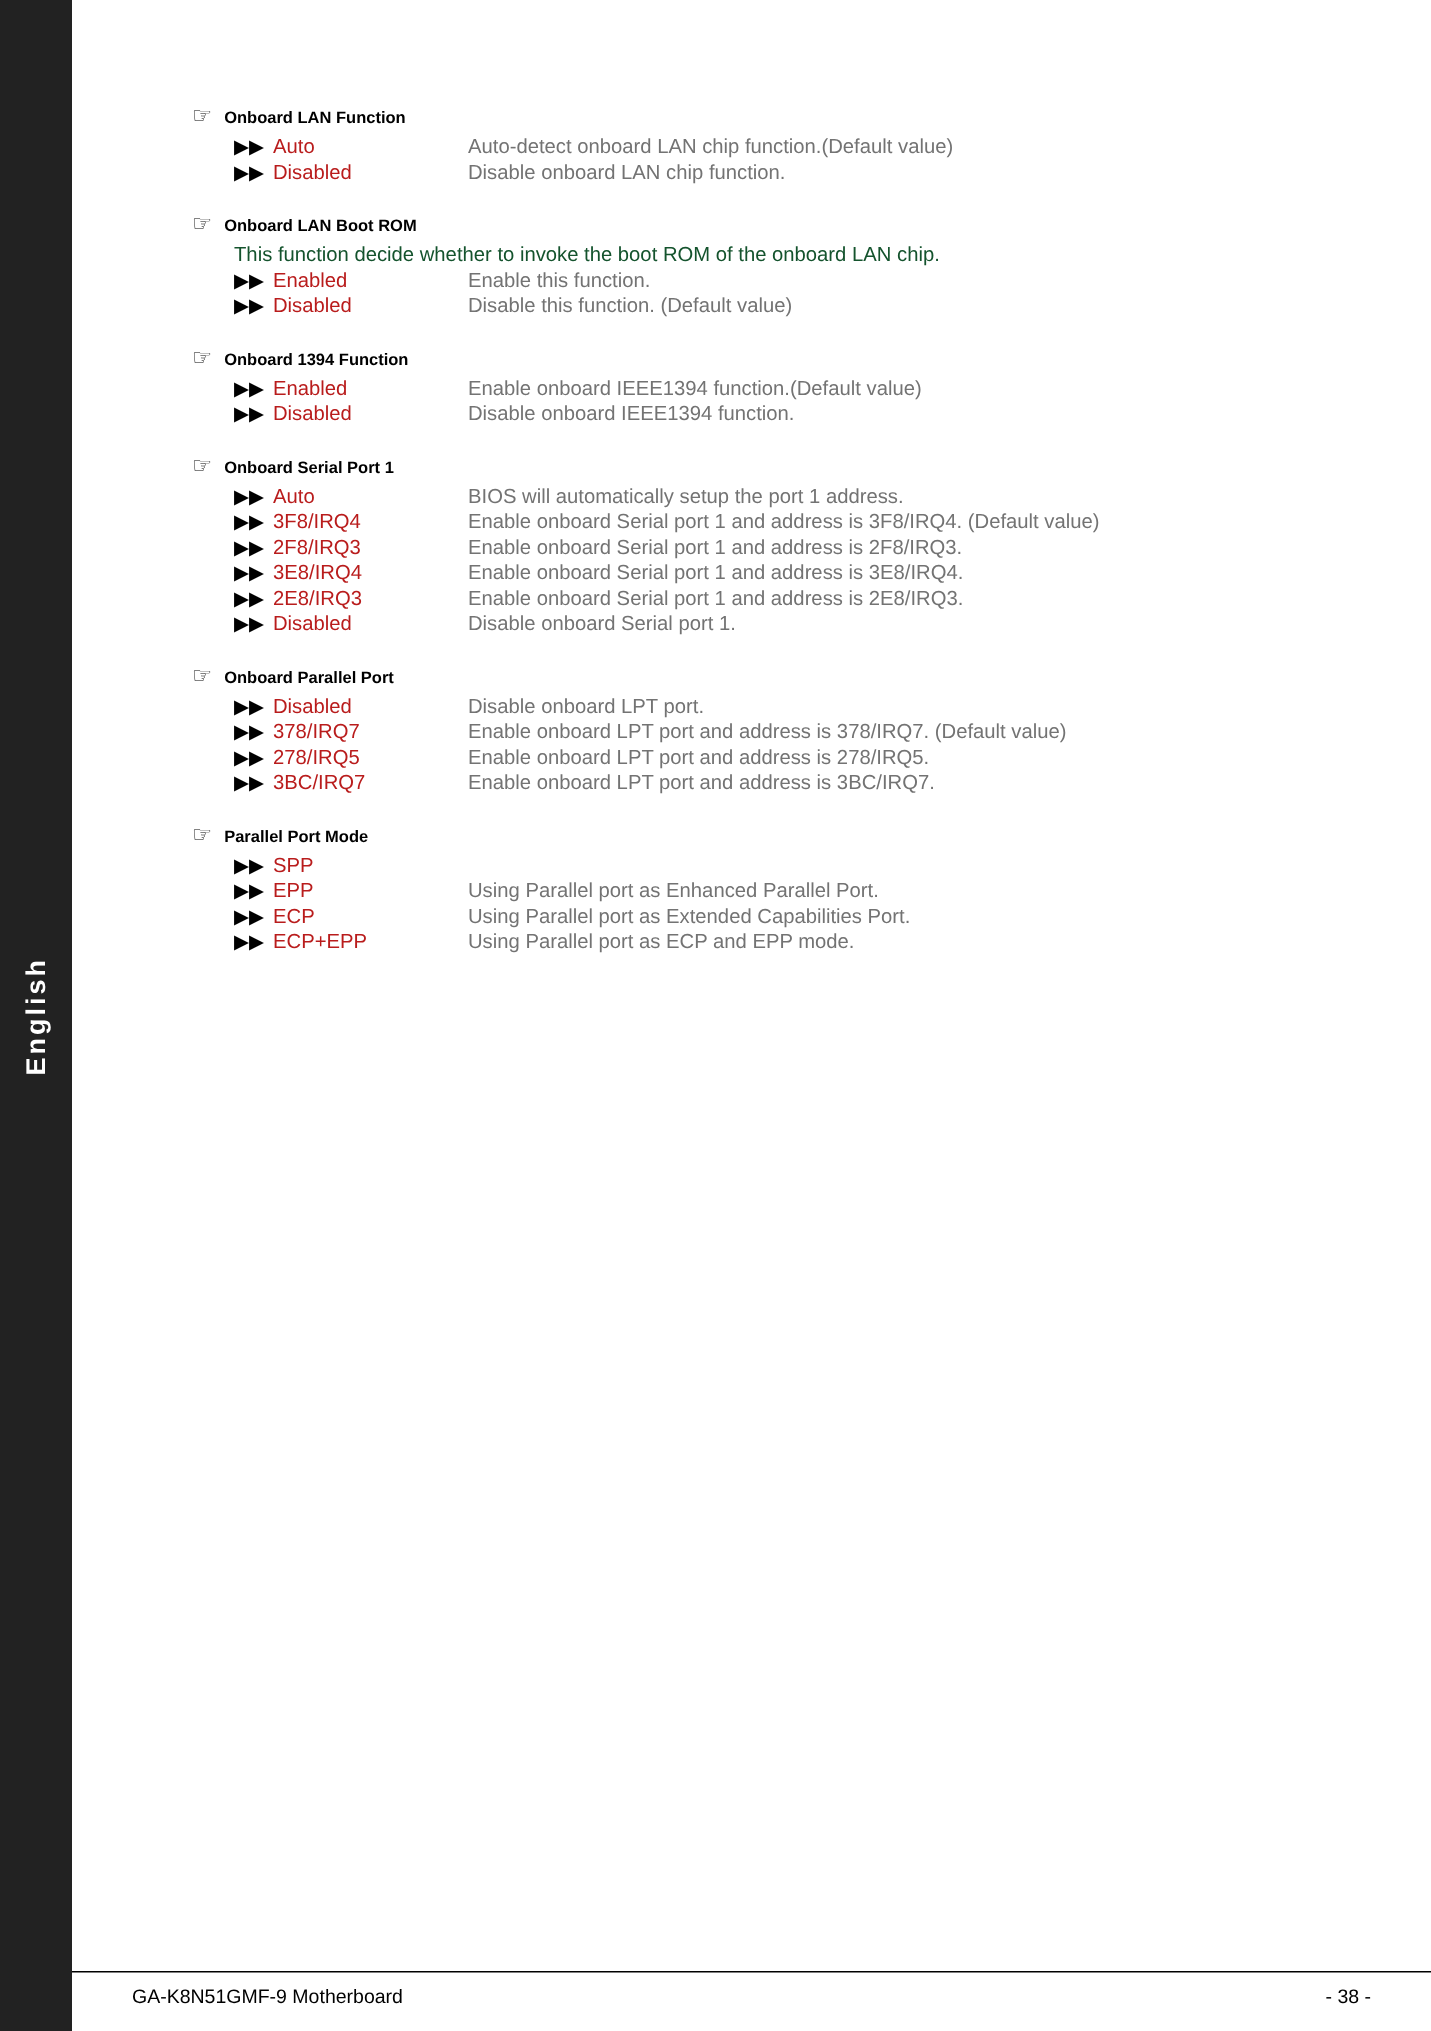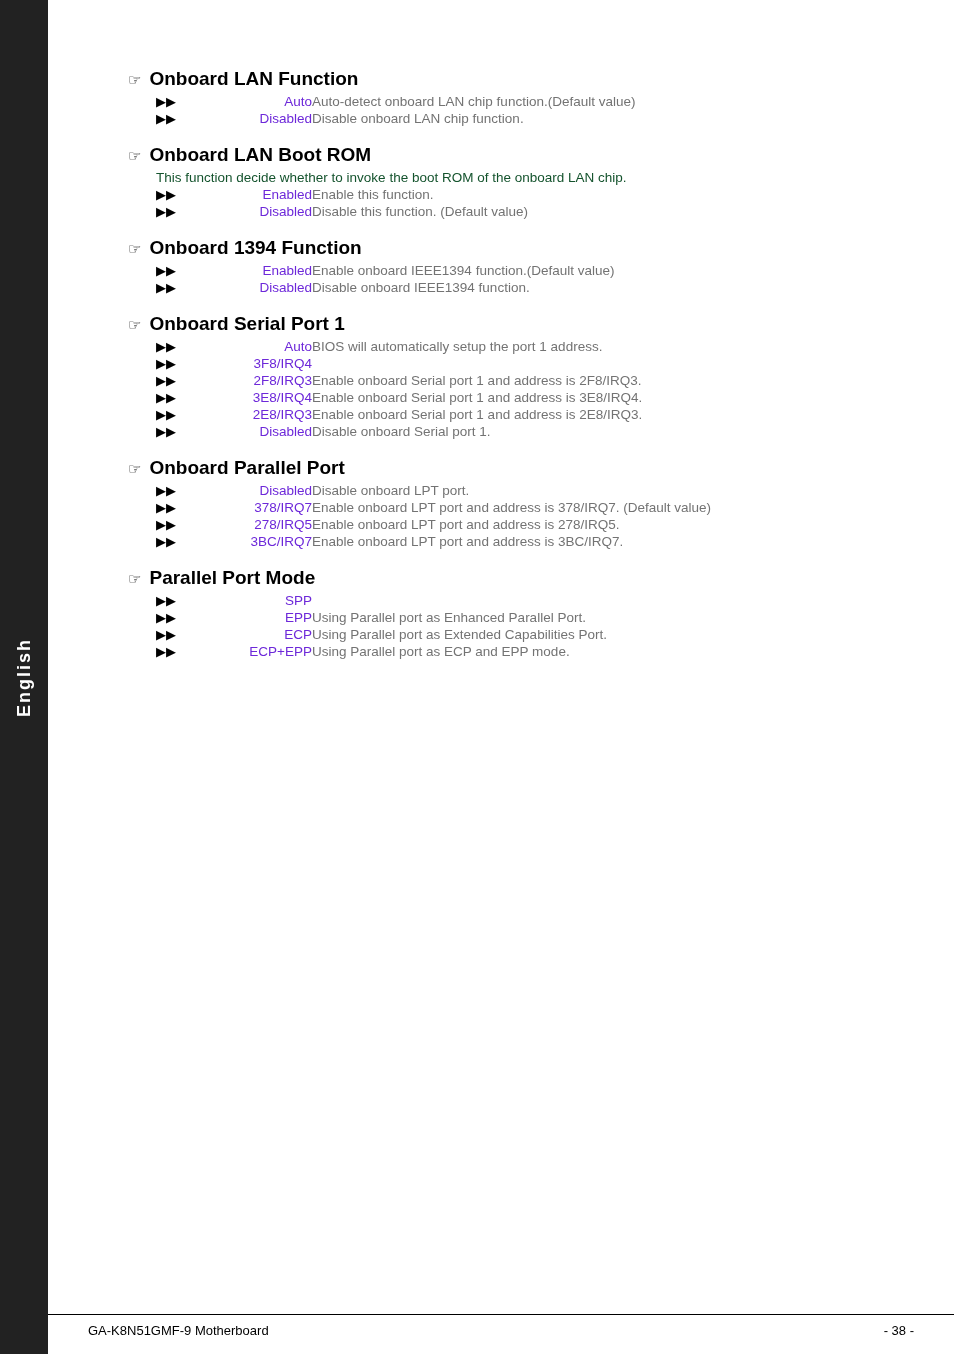--- a/index.html
+++ b/index.html
@@ -47,21 +47,21 @@
       align-items: baseline;
       margin-top: 18px;
       margin-bottom: 4px;
     }
     .section-icon {
       font-size: 15px;
       margin-right: 8px;
       color: #000;
     }
     .section-title {
-      font-size: 19px;
+      font-size: 11px;
       font-weight: bold;
       color: #000;
     }
 
     
     .section-desc {
       margin-left: 28px;
       margin-bottom: 2px;
       font-size: 13.5px;
       color: #14532d;
@@ -77,22 +77,21 @@
     .option-arrow {
       font-size: 13px;
       margin-right: 6px;
       min-width: 16px;
       color: #000;
     }
     .option-key {
       min-width: 130px;
       font-size: 13.5px;
       font-weight: normal;
-      color: #6d28d9;
-      text-align: right;
+      color: #b91c1c;
     }
     .option-value {
       font-size: 13.5px;
       color: #737373;
     }
 
     
     .footer {
       position: absolute;
       bottom: 8px;
@@ -169,20 +168,21 @@
       <span class="section-title">Onboard Serial Port 1</span>
     </div>
     <div class="option-row">
       <span class="option-arrow">▶▶</span>
       <span class="option-key">Auto</span>
       <span class="option-value">BIOS will automatically setup the port 1 address.</span>
     </div>
     <div class="option-row">
       <span class="option-arrow">▶▶</span>
       <span class="option-key">3F8/IRQ4</span>
+      <span class="option-value">Enable onboard Serial port 1 and address is 3F8/IRQ4. (Default value)</span>
     </div>
     <div class="option-row">
       <span class="option-arrow">▶▶</span>
       <span class="option-key">2F8/IRQ3</span>
       <span class="option-value">Enable onboard Serial port 1 and address is 2F8/IRQ3.</span>
     </div>
     <div class="option-row">
       <span class="option-arrow">▶▶</span>
       <span class="option-key">3E8/IRQ4</span>
       <span class="option-value">Enable onboard Serial port 1 and address is 3E8/IRQ4.</span>

